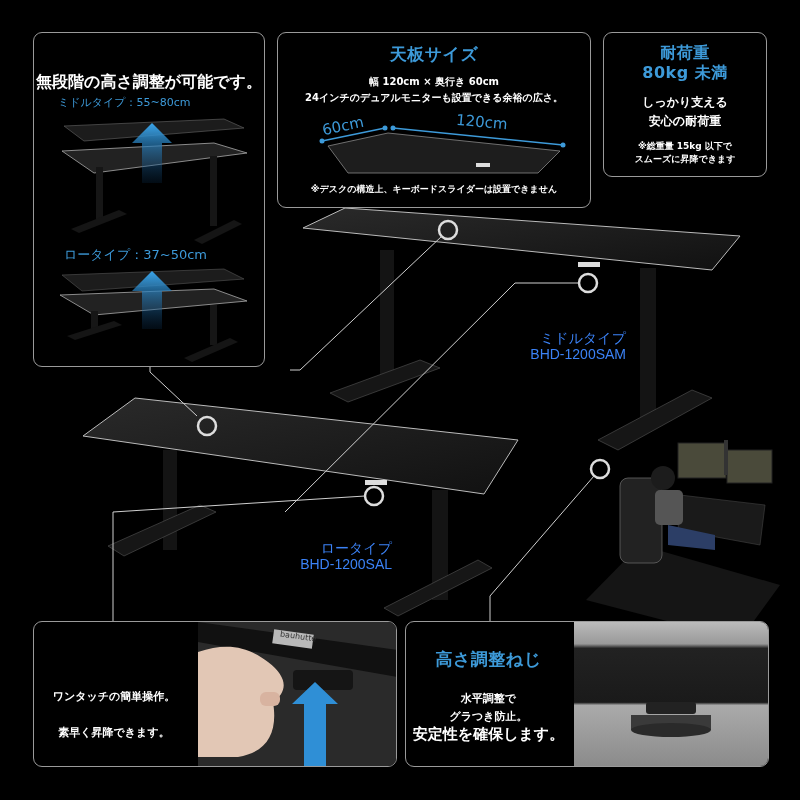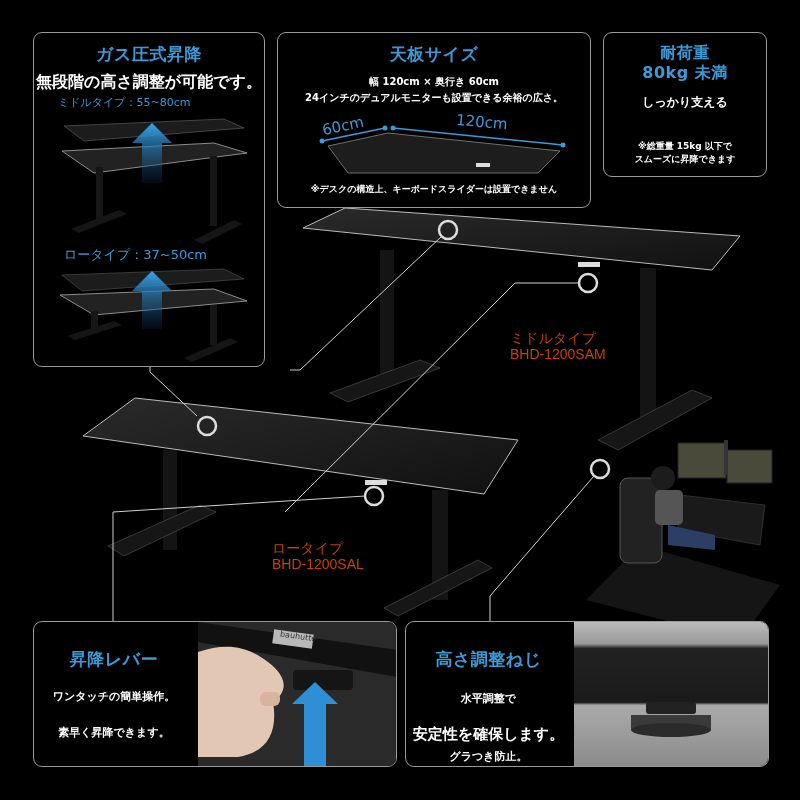--- a/index.html
+++ b/index.html
@@ -4,21 +4,21 @@
 <style>
   html, body { margin: 0; padding: 0; background: #000; }
   body { width: 800px; height: 800px; position: relative; overflow: hidden;
          font-family: "DejaVu Sans", "Liberation Sans", sans-serif; color: #fff; }
   .panel { position: absolute; border: 1.5px solid #9a9a9a; border-radius: 9px; background: #000; box-sizing: border-box; overflow: hidden; }
   .blue { color: #3d9ad9; }
   .title { font-size: 17px; font-weight: bold; text-align: center; letter-spacing: 0.5px; }
   .body-text { font-size: 12px; font-weight: bold; text-align: center; line-height: 17px; }
   .small { font-size: 9px; font-weight: bold; text-align: center; line-height: 14px; }
   .abs { position: absolute; }
-  .model { position: absolute; text-align: left; font-family: "Liberation Sans", sans-serif; font-size: 14px; line-height: 16px; color: #c2410c; }
+  .model { position: absolute; text-align: right; font-family: "Liberation Sans", sans-serif; font-size: 14px; line-height: 16px; color: #3b82f6; }
   svg { position: absolute; left: 0; top: 0; }
 </style>
 </head>
 <body>
 
 <svg width="800" height="800" viewBox="0 0 800 800">
   <defs>
     <linearGradient id="topg" x1="0" y1="0" x2="1" y2="1">
       <stop offset="0" stop-color="#2a2a2a"></stop>
         <stop offset="1" stop-color="#111"></stop>
@@ -70,21 +70,20 @@
   <g stroke="#cfcfcf" stroke-width="1" fill="none">
     <polyline points="150,358 150,372 197,416"></polyline>
     <polyline points="442,236 300,370 290,370"></polyline>
     <polyline points="578,283 515,283 285,512"></polyline>
     <polyline points="365,496 113,512 113,622"></polyline>
     <polyline points="594,476 490,596 490,622"></polyline>
   </g>
 </svg>
 
 <div class="panel" style="left:33px; top:32px; width:232px; height:335px;">
-  <div class="title blue abs" style="left:0; right:0; top:10px;">ガス圧式昇降</div>
   <div class="body-text abs" style="left:0; right:0; top:40px; font-size:16px;">無段階の高さ調整が可能です。</div>
   <div class="abs blue" style="left:24px; top:62px; font-size:11px;">ミドルタイプ：55~80cm</div>
   <svg width="232" height="335" viewBox="0 0 232 335">
     <polygon points="30,93 190,86 210,95 50,108" fill="#1c1c1c" stroke="#666" stroke-width="0.6"></polygon>
     <polygon points="28,118 180,110 213,120 60,140" fill="#222" stroke="#aaa" stroke-width="0.8"></polygon>
     <rect x="62" y="134" width="7" height="55" fill="#161616"></rect>
     <polygon points="37,196 85,177 93,181 45,200" fill="#151515"></polygon>
     <rect x="176" y="123" width="7" height="70" fill="#161616"></rect>
     <polygon points="160,207 200,187 208,191 168,211" fill="#151515"></polygon>
     <polygon points="118,90 138,110 128,110 128,150 108,150 108,110 98,110" fill="url(#arrowg)"></polygon>
@@ -115,54 +114,54 @@
   </svg>
   <div class="abs blue" style="left:44px; top:84px; font-size:15px; transform:rotate(-12deg);">60cm</div>
   <div class="abs blue" style="left:178px; top:80px; font-size:15px; transform:rotate(5deg);">120cm</div>
 </div>
 <div class="small abs" style="left:277px; width:314px; top:182px;">※デスクの構造上、キーボードスライダーは設置できません</div>
 
 <div class="panel" style="left:603px; top:32px; width:164px; height:145px;">
   <div class="title blue abs" style="left:0; right:0; top:10px; font-size:16px;">耐荷重</div>
   <div class="title blue abs" style="left:0; right:0; top:30px; font-size:16px;">80kg 未満</div>
   <div class="body-text abs" style="left:0; right:0; top:62px;font-family:Liberation Mono, monospace;">しっかり支える</div>
+  <div class="body-text abs" style="left:0; right:0; top:80px;">安心の耐荷重</div>
   <div class="small abs" style="left:0; right:0; top:106px;">※総重量 15kg 以下で</div>
   <div class="small abs" style="left:0; right:0; top:119px;">スムーズに昇降できます</div>
 </div>
 
 <div class="model" style="left:510px; top:330px; width:116px;">
   <div>ミドルタイプ</div>
   <div>BHD-1200SAM</div>
 </div>
 <div class="model" style="left:272px; top:540px; width:120px;">
   <div>ロータイプ</div>
   <div>BHD-1200SAL</div>
 </div>
 
 <div class="panel" style="left:33px; top:621px; width:364px; height:146px;">
-  <div class="title blue abs" style="left:0; width:160px; top:26px;">昇降レバー</div>
   <div class="body-text abs" style="left:0; width:160px; top:66px; font-size:11px;">ワンタッチの簡単操作。</div>
   <div class="body-text abs" style="left:0; width:160px; top:102px; font-size:11px;">素早く昇降できます。</div>
   <div class="abs" style="left:164px; top:0; width:200px; height:146px; background:#2a2a2a;">
     <svg width="200" height="146" viewBox="0 0 200 146">
       <polygon points="0,0 200,28 200,55 0,20" fill="#111"></polygon>
       <rect x="75" y="10" width="40" height="14" fill="#b8b8b8" transform="rotate(8 95 17)"></rect>
       <rect x="95" y="48" width="60" height="20" rx="4" fill="#151515"></rect>
       <path d="M0,30 C30,20 50,25 70,40 C90,55 90,70 75,80 C80,110 70,130 40,135 L0,135 Z" fill="#e2c7b5"></path>
       <rect x="62" y="70" width="20" height="14" rx="6" fill="#d8b3a0"></rect>
       <polygon points="117,60 140,82 128,82 128,146 106,146 106,82 94,82" fill="#2f8fd6"></polygon>
     </svg>
     <div class="abs" style="left:82px; top:10px; font-size:8px; color:#333; transform:rotate(8deg);">bauhutte</div>
   </div>
 </div>
 
 <div class="panel" style="left:405px; top:621px; width:364px; height:146px;">
   <div class="title blue abs" style="left:0; width:165px; top:26px;">高さ調整ねじ</div>
   <div class="body-text abs" style="left:0; width:165px; top:68px; font-size:11px;">水平調整で</div>
-  <div class="body-text abs" style="left:0; width:165px; top:86px; font-size:11px;margin-top:40px;">グラつき防止。</div>
+  <div class="body-text abs" style="left:0; width:165px; top:86px; font-size:11px;">グラつき防止。</div>
   <div class="body-text abs" style="left:0; width:165px; top:104px; font-size:15px;text-align:center;">安定性を確保します。</div>
   <div class="abs" style="left:168px; top:0; width:196px; height:146px; background:linear-gradient(#bbb 0%, #999 15%, #222 18%, #1a1a1a 55%, #aaa 57%, #8a8a8a 100%);">
     <svg width="196" height="146" viewBox="0 0 196 146">
       <rect x="72" y="80" width="50" height="12" rx="3" fill="#222"></rect>
       <ellipse cx="97" cy="102" rx="40" ry="9" fill="#444"></ellipse>
       <rect x="57" y="93" width="80" height="15" fill="#3a3a3a"></rect>
       <ellipse cx="97" cy="108" rx="40" ry="7" fill="#2a2a2a"></ellipse>
     </svg>
   </div>
 </div>

